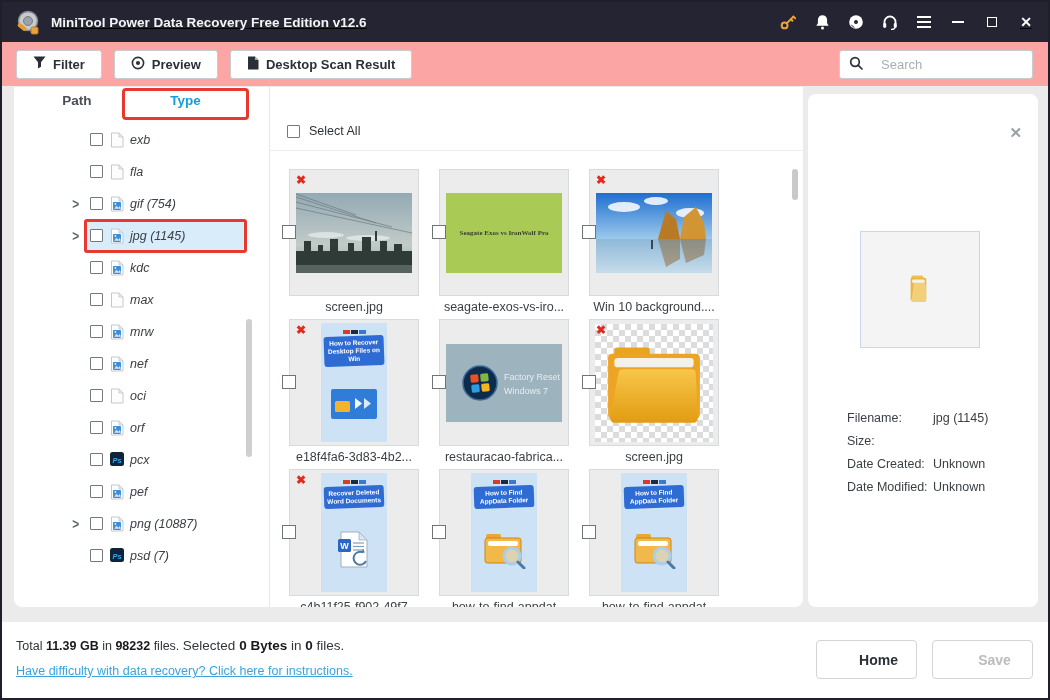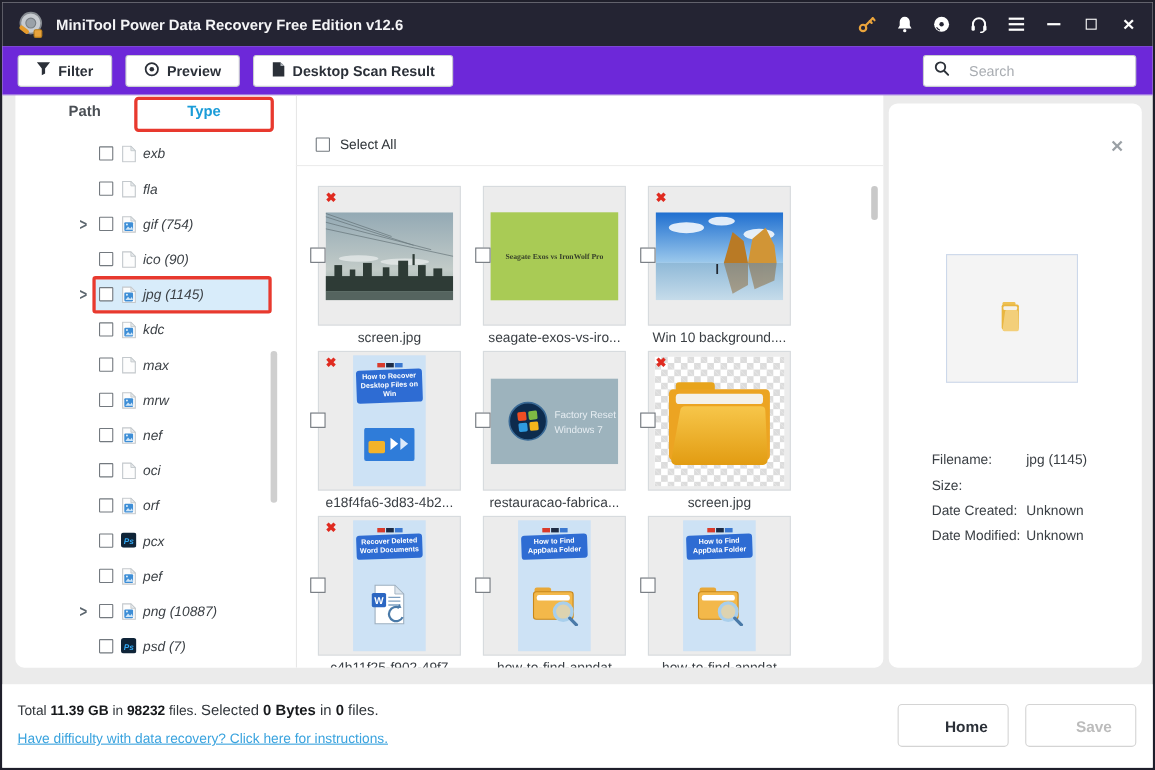--- a/index.html
+++ b/index.html
@@ -2,35 +2,35 @@
 <html><head>
 <meta charset="utf-8">
 <style>
   * { margin:0; padding:0; box-sizing:border-box; }
   body { font-family:"Liberation Sans", sans-serif; background:#888; }
   .window{ position:relative; width:1050px; height:700px; background:#ebebeb;
            border:2px solid #1f1f2b; overflow:hidden; }
 
   
   .titlebar{ position:absolute; top:0; left:0; right:0; height:40px; background:#242433;
-             display:flex; align-items:center; }
+             display:flex; align-items:center;text-decoration:underline; }
   .logo{ margin-left:12px; width:27px; height:27px; flex:0 0 auto; }
   .title{ color:#f4f4f6; font-size:13.5px; font-weight:bold; margin-left:10px; flex:1 1 auto;
           white-space:nowrap; }
   .tb-icons{ display:flex; align-items:center; gap:18px; margin-right:14px; }
   .ticon{ width:16px; height:16px; display:flex; align-items:center; justify-content:center;
           color:#fff; cursor:pointer; }
   .ticon svg{ display:block; }
   .glyph-menu i{ display:block; width:14px; height:2px; background:#fff; box-shadow:0 5px 0 #fff,0 -5px 0 #fff; }
   .glyph-min{ width:12px; height:2px; background:#fff; }
   .glyph-max{ width:10px; height:10px; border:1.5px solid #fff; }
   .glyph-close{ color:#fff; font-size:14px; font-weight:bold; line-height:1; }
 
   
-  .toolbar{ position:absolute; top:40px; left:0; right:0; height:45px; background:#6d28d9;
+  .toolbar{ position:absolute; top:40px; left:0; right:0; height:45px; background:#fca5a5;
             border-bottom:1px solid #ececec; display:flex; align-items:center; }
   .tb-btn{ height:29px; margin-left:12px; padding:0 16px; background:#fff;
            border:1px solid #c9cdd1; border-radius:3px; display:inline-flex; align-items:center;
            gap:7px; font-size:13px; font-weight:bold; color:#2b3038; cursor:pointer; }
   .tb-btn:first-child{ margin-left:14px; }
   .search-box{ position:absolute; right:15px; top:8px; width:194px; height:29px;
                border:1px solid #c9cdd1; border-radius:3px; background:#fff;
                display:flex; align-items:center; padding:0 9px; gap:18px; }
   .search-box input{ border:none; outline:none; width:140px; font-size:13px; color:#333;
                      font-family:"Liberation Sans", sans-serif; }
@@ -263,28 +263,20 @@
             <span class="arrow">&gt;</span>
             <span class="cb"></span>
             <span class="ticn"><svg width="14" height="16" viewBox="0 0 14 16">
                 <path d="M1.5 1 h7.5 l4 4 v10 h-11.5 z" fill="#fdfdfd" stroke="#c3c8cc"></path>
                 <path d="M9 1 l4 4 h-4 z" fill="#e7eaec" stroke="#c3c8cc" stroke-width="0.8"></path>
                 <rect x="3" y="6" width="8" height="8" rx="1" fill="#3e8ed6"></rect>
                 <path d="M4 12.8 l2.4 -3 1.9 2 1.5 -1.8 1.2 2.8 z" fill="#cfe6f8"></path>
                 <circle cx="5.4" cy="8" r="0.9" fill="#dff0fb"></circle>
               </svg></span>
             <span class="lbl">gif (754)</span>
-          </div>
-          <div class="trow">
-            <span class="cb"></span>
-            <span class="ticn"><svg width="14" height="16" viewBox="0 0 14 16">
-                <path d="M1.5 1 h7.5 l4 4 v10 h-11.5 z" fill="#fdfdfd" stroke="#c3c8cc"></path>
-                <path d="M9 1 l4 4 h-4 z" fill="#e7eaec" stroke="#c3c8cc" stroke-width="0.8"></path>
-              </svg></span>
-            <span class="lbl">ico (90)</span>
           </div>
           <div class="trow">
             <span class="hl"></span>
             <span class="arrow">&gt;</span>
             <span class="cb"></span>
             <span class="ticn"><svg width="14" height="16" viewBox="0 0 14 16">
                 <path d="M1.5 1 h7.5 l4 4 v10 h-11.5 z" fill="#fdfdfd" stroke="#c3c8cc"></path>
                 <path d="M9 1 l4 4 h-4 z" fill="#e7eaec" stroke="#c3c8cc" stroke-width="0.8"></path>
                 <rect x="3" y="6" width="8" height="8" rx="1" fill="#3e8ed6"></rect>
                 <path d="M4 12.8 l2.4 -3 1.9 2 1.5 -1.8 1.2 2.8 z" fill="#cfe6f8"></path>

